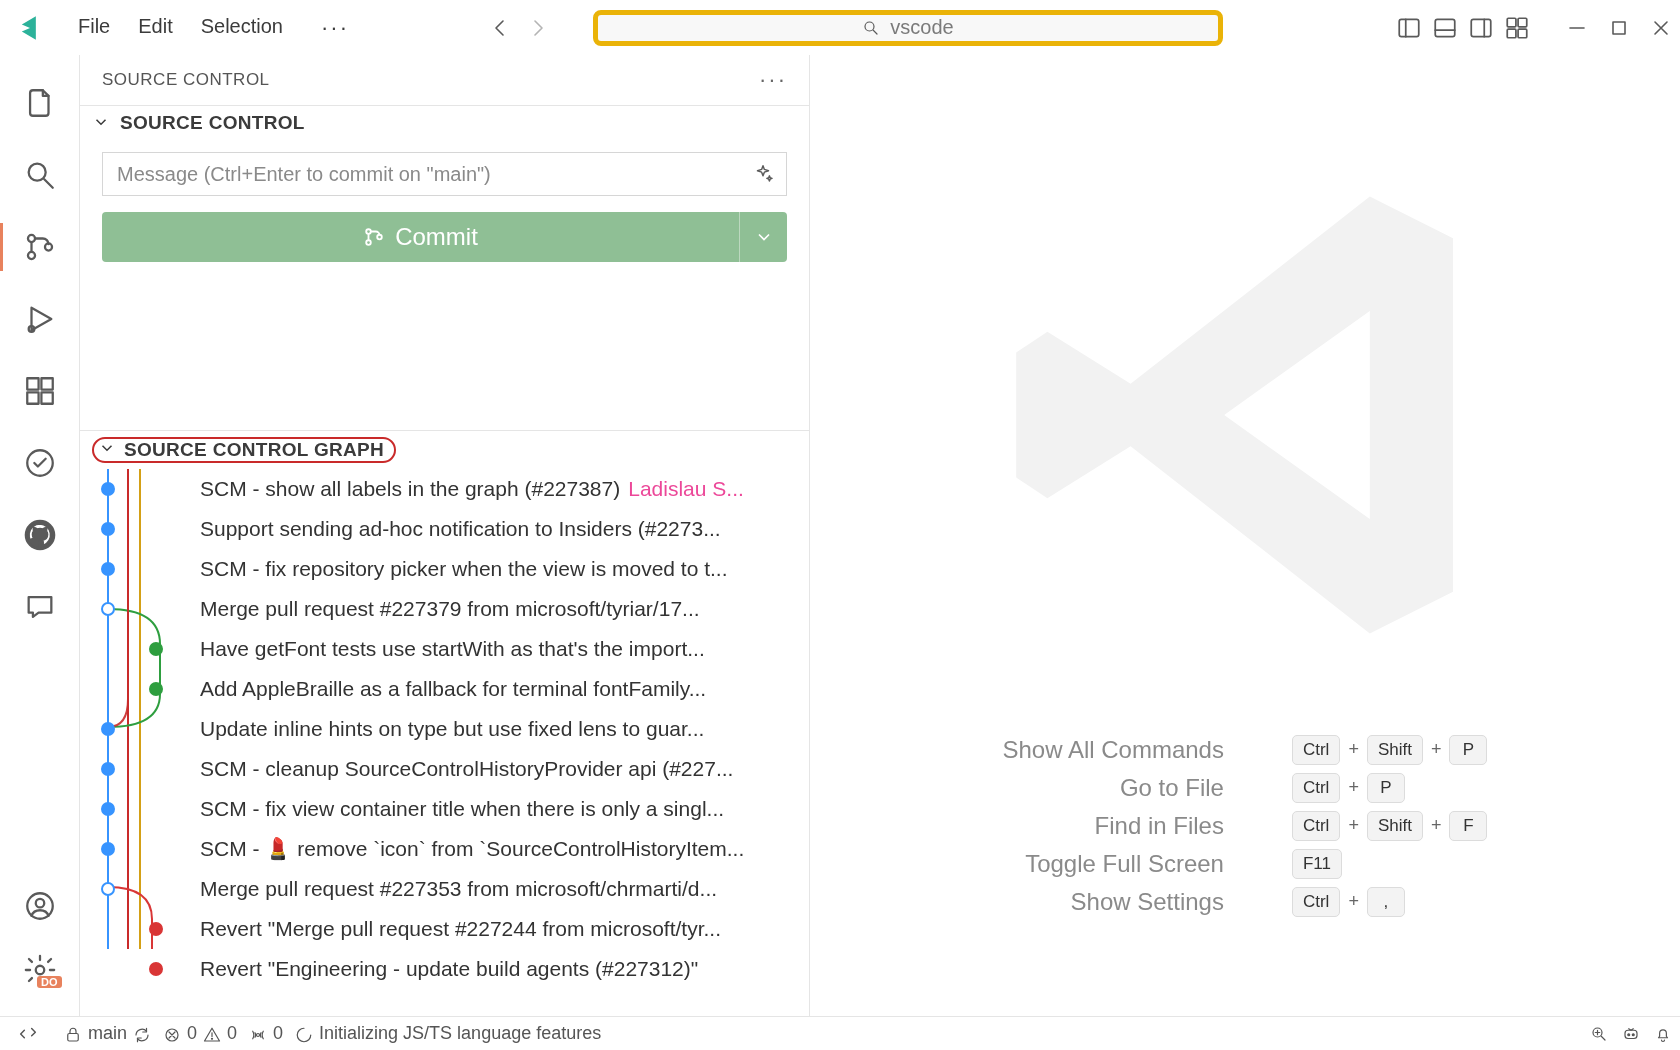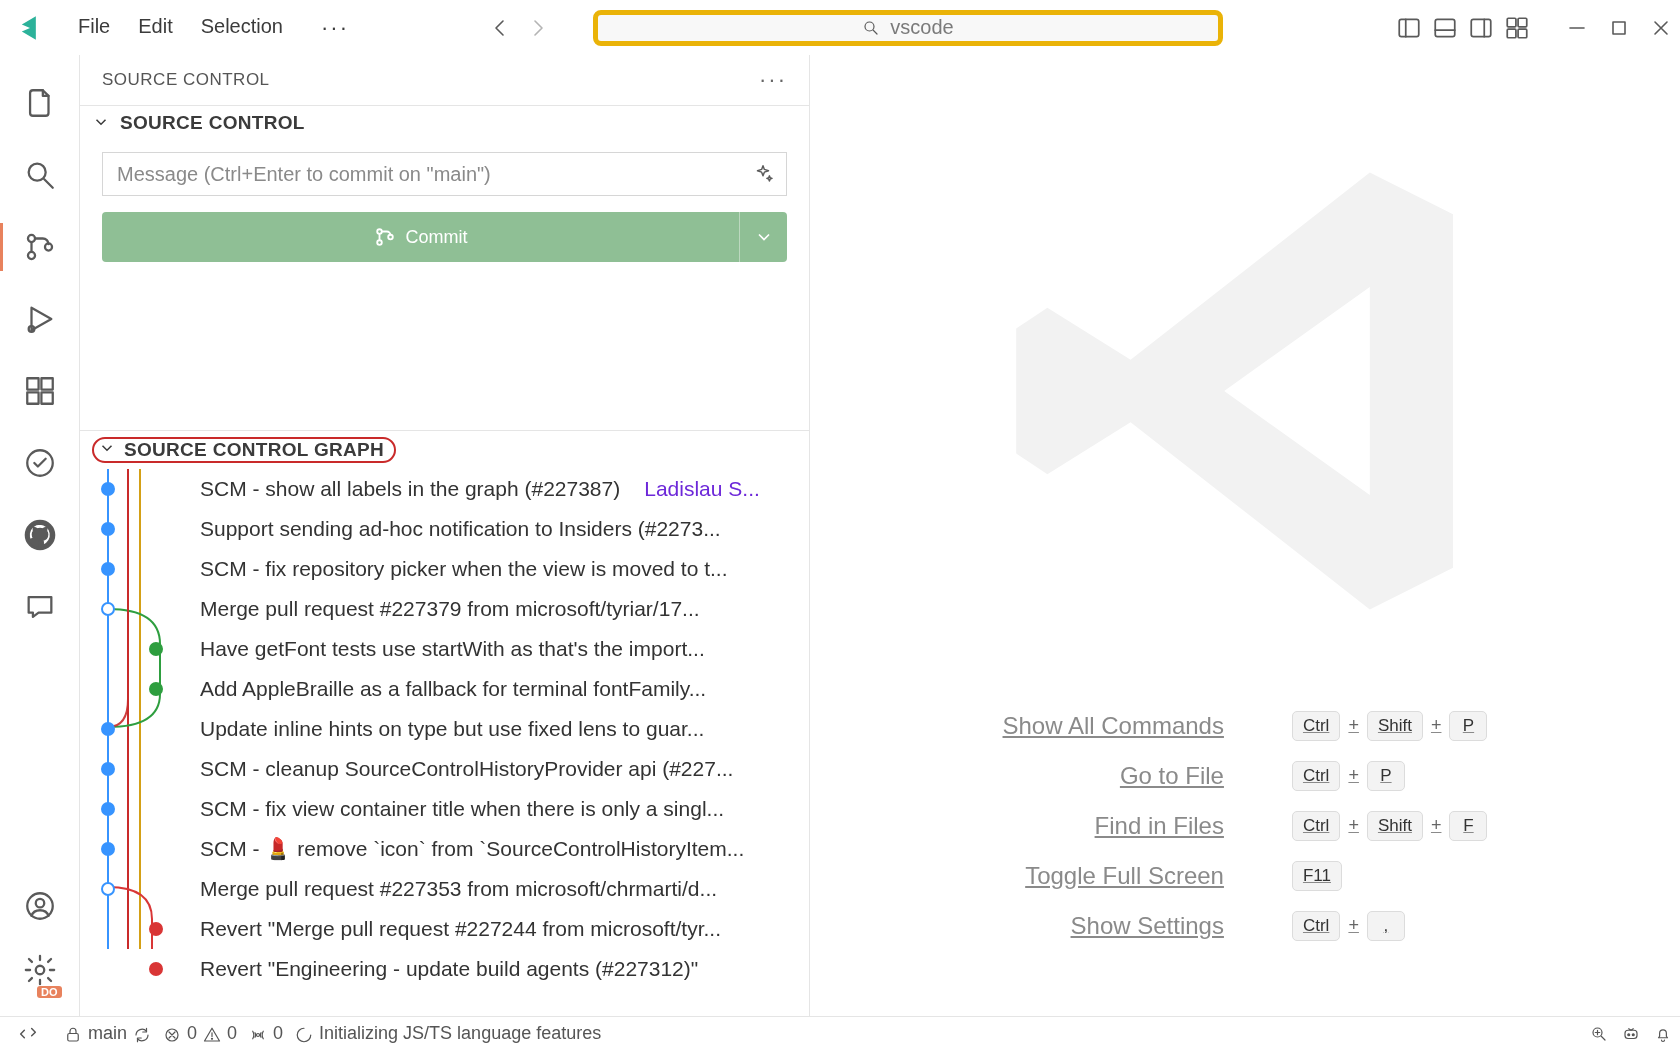--- a/index.html
+++ b/index.html
@@ -103,21 +103,21 @@
 }
 .commit-msg-input input::placeholder { color:#8a8a8a; }
 .sparkle {
   position:absolute; right:12px; top:10px; width:22px; height:22px;
 }
 .commit-btn-row { display:flex; height:50px; }
 .commit-btn {
   flex:1; background:#8fbf95; color:#ffffff;
   border-radius:4px 0 0 4px;
   display:flex; align-items:center; justify-content:center; gap:10px;
-  font-size:18px;
+  font-size:24px;
 }
 .commit-dropdown {
   width:48px; background:#8fbf95; border-left:1px solid rgba(255,255,255,0.4);
   border-radius:0 4px 4px 0;
   display:flex; align-items:center; justify-content:center;
 }
 .commit-dropdown svg { width:20px; height:20px; stroke:#fff; fill:none; stroke-width:2;}
 .commit-btn svg { width:22px; height:22px; stroke:#fff; fill:none; stroke-width:2;}
 
 .graph-section { flex:1; min-height:0; display:flex; flex-direction:column; border-top:1px solid #e5e5e5;}
@@ -139,35 +139,35 @@
 }
 .graph-row .dot {
   width:14px; height:14px; border-radius:50%; flex:0 0 14px;
   border:2.3px solid #3794ff; background:#3794ff;
 }
 .graph-row .dot.hollow { background:#fff; }
 .graph-row .dot.green { border-color:#2e9e3f; background:#2e9e3f; }
 .graph-row .dot.red { border-color:#d93636; background:#d93636; }
 .graph-gutter { width:110px; display:flex; align-items:center; position:relative; flex-shrink:0;}
 .commit-text { overflow:hidden; text-overflow:ellipsis; }
-.commit-meta { color:#6d28d9; margin-left:24px; }
+.commit-meta { color:#ec4899; margin-left:8px; }
 .graph-svg {
   position:absolute; top:0; left:10px; height:480px;
 }
 
 
 .editor {
   flex:1; display:flex; flex-direction:column; align-items:center; justify-content:center;
   gap:60px;
 }
 .watermark svg { width:520px; height:520px; }
 .shortcuts {
   display:grid; grid-template-columns:auto auto;
-  gap:20px 24px; align-items:center;
-  font-size:24px; color:#8a8a8a;text-decoration:underline;
+  gap:8px 24px; align-items:center;
+  font-size:24px; color:#8a8a8a;
 }
 .shortcuts .label { text-align:right; }
 .keys { display:flex; align-items:center; gap:8px; color:#555;margin-left:44px;}
 .kbd {
   display:inline-flex; align-items:center; justify-content:center;
   min-width:38px; height:30px; padding:0 10px;
   background:#f3f3f3; border:1px solid #dcdcdc; border-radius:5px;
   font-size:17px; color:#333;
 }
 .plus { font-size:18px; color:#666; }
@@ -187,21 +187,21 @@
 .remote-btn svg{ width:22px; height:22px;}
 .statusbar-right { margin-left:auto; display:flex; align-items:center; gap:14px;}
 
 
 svg { display:block; }
 .icon-stroke { stroke:#5a5a5a; fill:none; stroke-width:1.6; stroke-linecap:round; stroke-linejoin:round;}
 
 
 .badge {
   position:absolute;
-  bottom:0; right:6px;
+  bottom:10px; right:6px;
   background:#e8825d; color:#fff;
   border-radius:3px;
   padding:0 4px; font-size:11px; font-weight:700;
 }
 </style>
 </head>
 <body>
 
 <div class="titlebar">
   <span class="logo">

